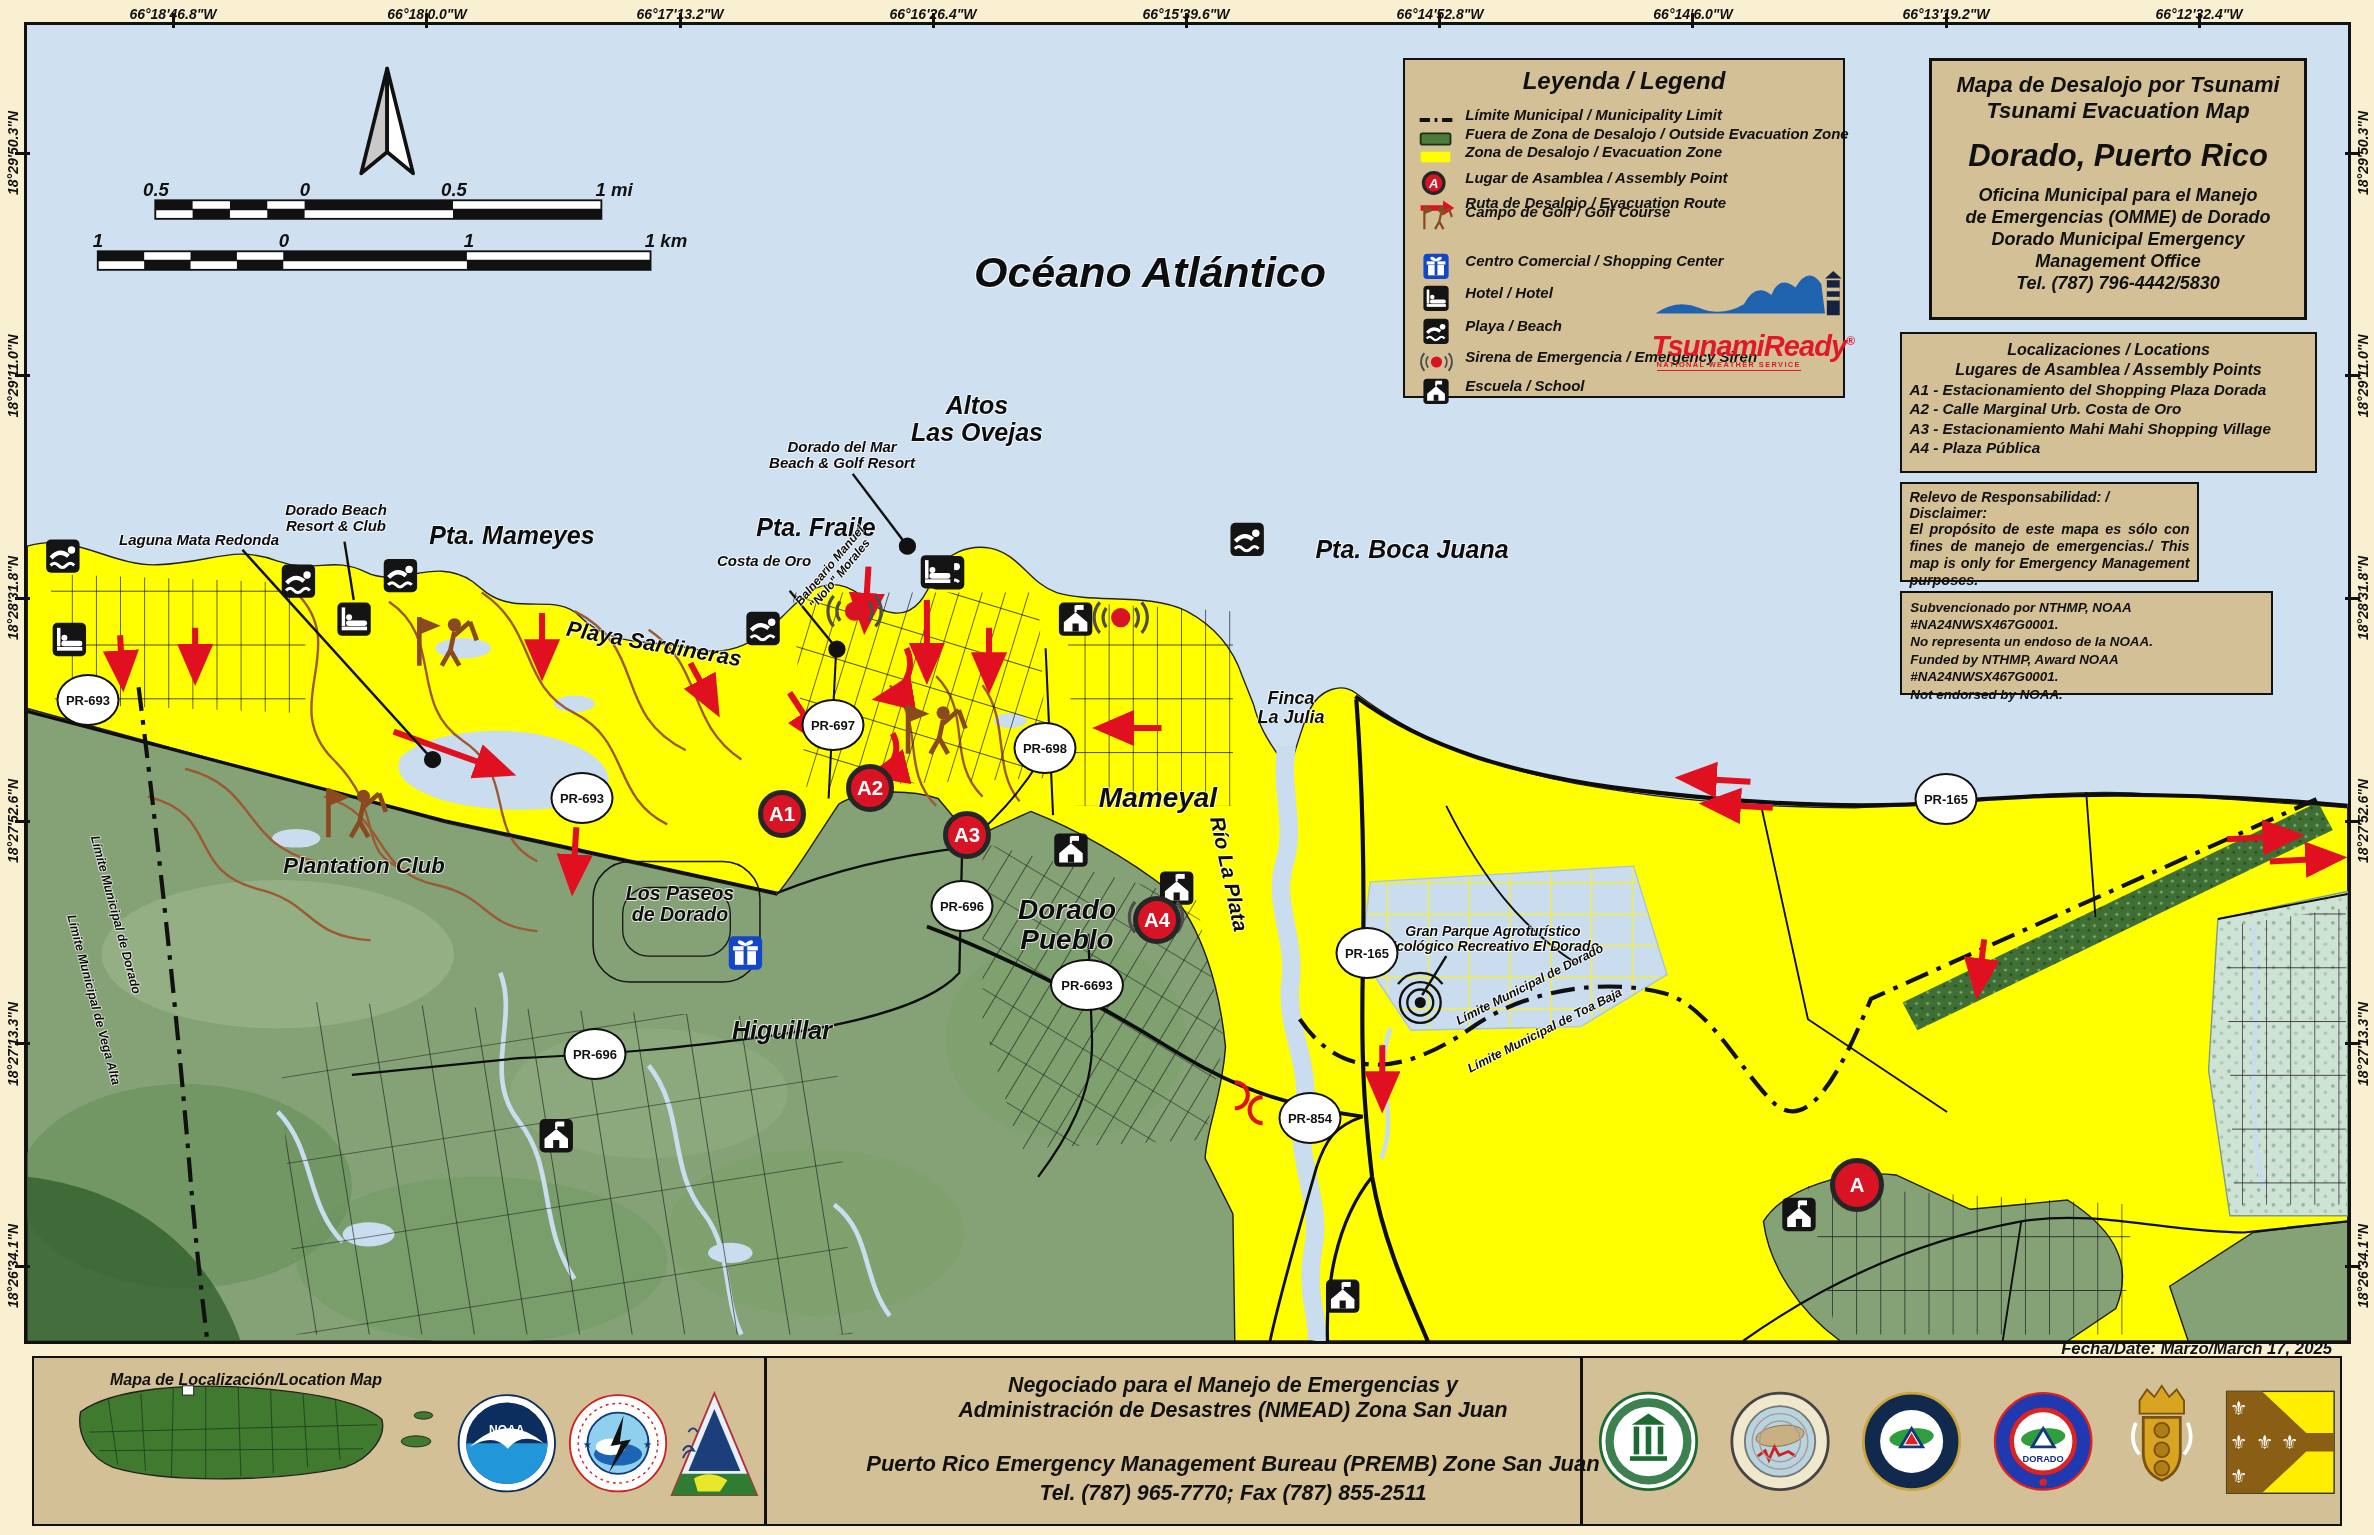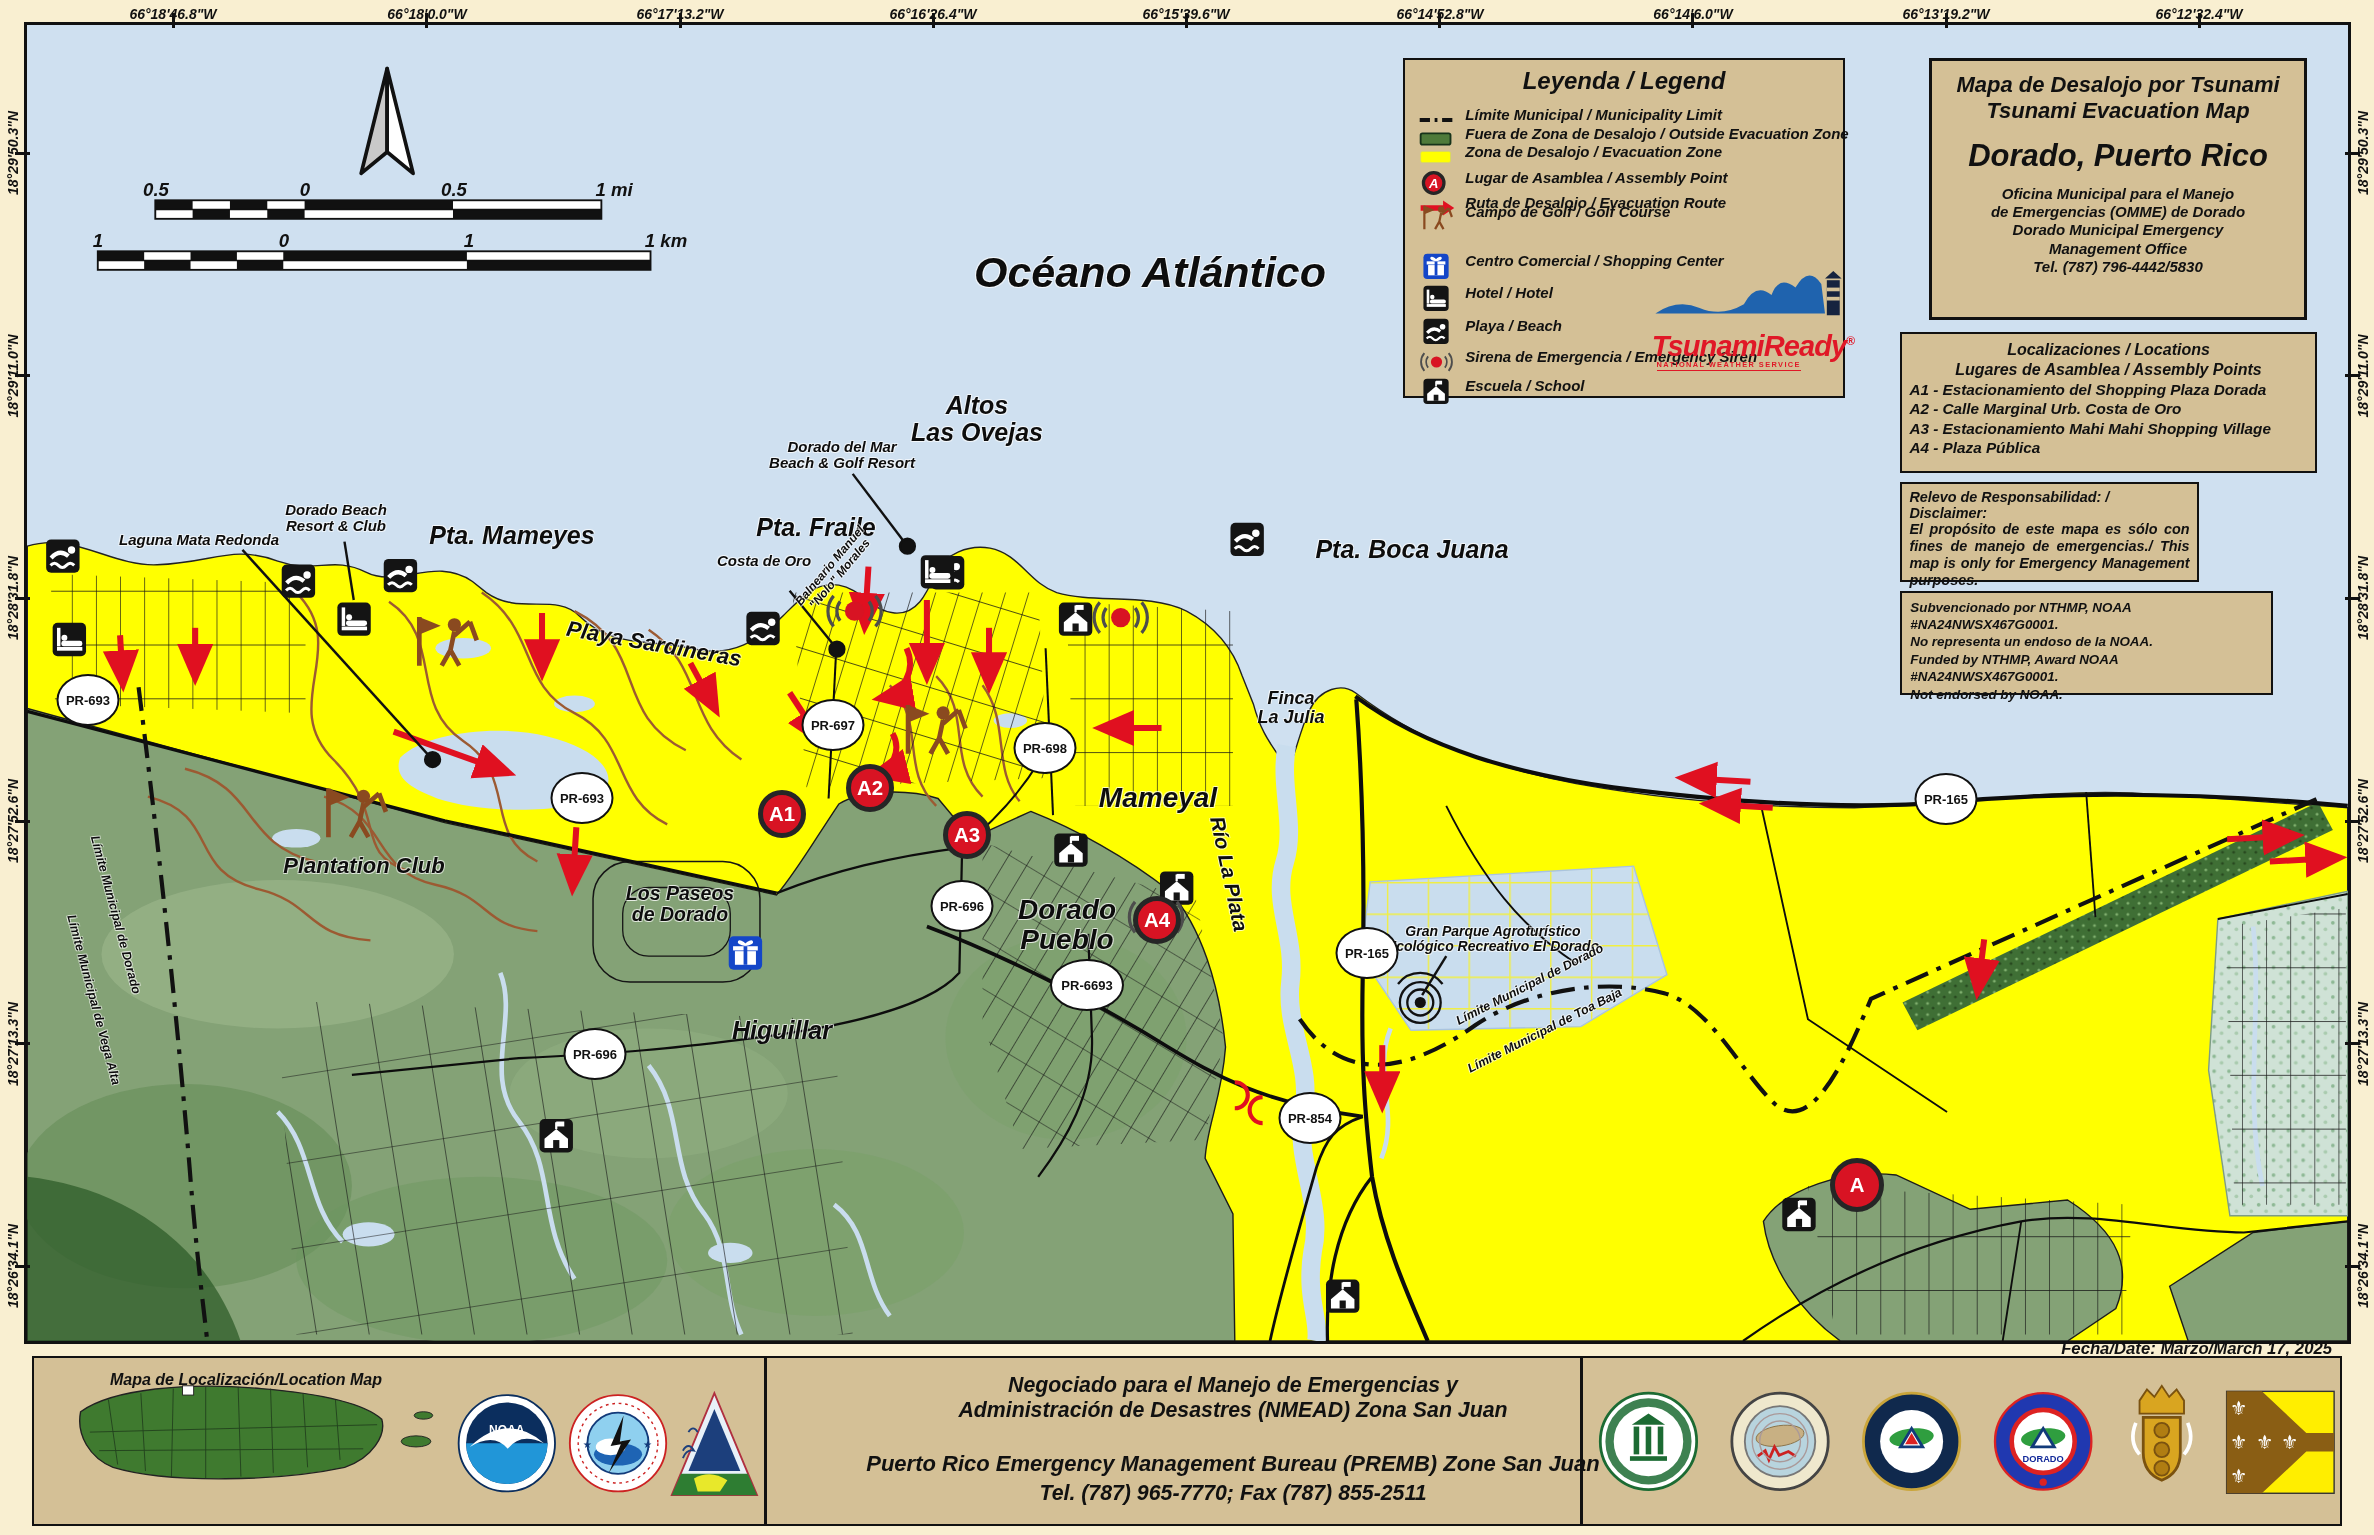--- a/index.html
+++ b/index.html
@@ -34,21 +34,21 @@
   #tr-logo{position:absolute;left:246px;top:211px;width:206px;height:102px;}
   #tr-brand{position:absolute;left:0px;top:59px;width:204px;text-align:center;
             font:italic bold 29px "Liberation Sans",sans-serif;color:#e01827;letter-spacing:-0.9px;}
   #tr-reg{font-size:12px;vertical-align:super;font-style:normal;}
   #tr-tag{position:absolute;left:5.6px;top:89px;font:bold 7.4px "Liberation Sans",sans-serif;
           color:#e01827;letter-spacing:1.4px;border-bottom:1.9px solid #e01827;padding-bottom:0.9px;font-style:normal;}
   
   #title-box{left:1929px;top:58px;width:378px;height:262px;border-width:3.7px;text-align:center;padding-top:11px;}
   .tline{font-size:22px;line-height:1.2;}
   #tb-city{font-size:31px;margin:13px 0 11px 0;}
-  #tb-office{font-size:15px;line-height:1.22;}
+  #tb-office{font-size:18px;line-height:1.22;}
   
   #loc-box{left:1900px;top:332px;width:417px;height:141px;padding:5.6px 7.4px;}
   .loc-title{text-align:center;font-size:16px;line-height:1.25;}
   .loc-item{font-size:15.3px;line-height:1.28;text-align:left;}
   
   #disc-box{left:1900px;top:482px;width:299px;height:100px;padding:4.6px 7.4px;}
   #disc-title{font-size:14.4px;}
   #disc-body{font-size:14.4px;text-align:justify;line-height:1.18;}
   
   #fund-box{left:1900px;top:591px;width:373px;height:104px;padding:5.6px 8.3px;}

